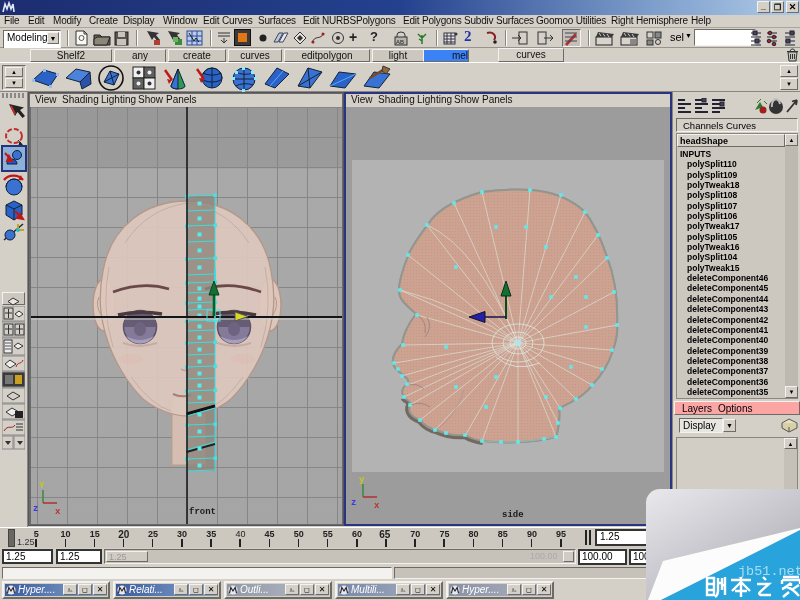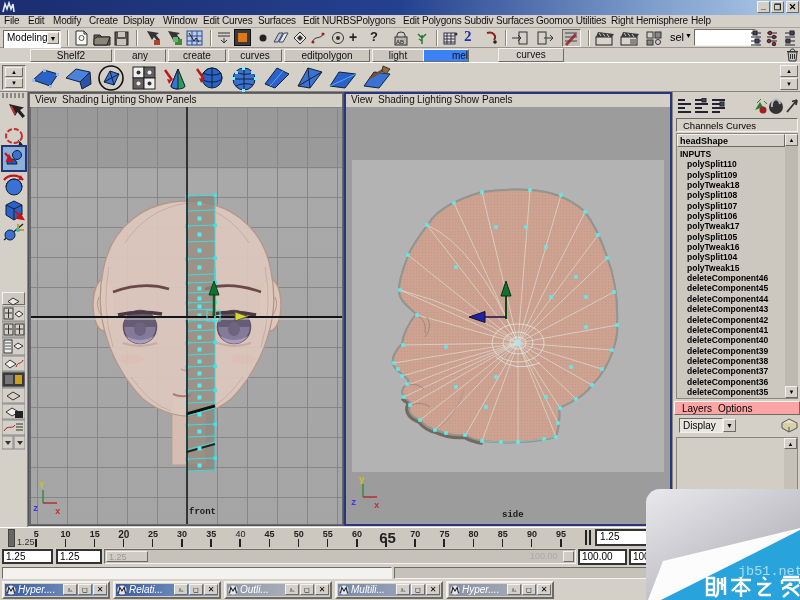--- a/index.html
+++ b/index.html
@@ -807,21 +807,21 @@
       <span class="abs" style="left:233.39999999999998px;top:1px;width:14px;text-align:center;font-size:9px;font-weight:normal;color:#222">40</span>
       <div class="abs" style="left:239.39999999999998px;top:11px;width:1.5px;height:8px;background:#222"></div>
       <span class="abs" style="left:262.55px;top:1px;width:14px;text-align:center;font-size:9px;font-weight:bold;color:#222">45</span>
       <div class="abs" style="left:268.55px;top:11px;width:1.5px;height:8px;background:#222"></div>
       <span class="abs" style="left:291.7px;top:1px;width:14px;text-align:center;font-size:9px;font-weight:bold;color:#222">50</span>
       <div class="abs" style="left:297.7px;top:11px;width:1.5px;height:8px;background:#222"></div>
       <span class="abs" style="left:320.84999999999997px;top:1px;width:14px;text-align:center;font-size:9px;font-weight:bold;color:#222">55</span>
       <div class="abs" style="left:326.84999999999997px;top:11px;width:1.5px;height:8px;background:#222"></div>
       <span class="abs" style="left:350px;top:1px;width:14px;text-align:center;font-size:9px;font-weight:bold;color:#222">60</span>
       <div class="abs" style="left:356px;top:11px;width:1.5px;height:8px;background:#222"></div>
-      <span class="abs" style="left:379.15px;top:1px;width:14px;text-align:right;font-size:15px;font-weight:bold;color:#222">65</span>
+      <span class="abs" style="left:379.15px;top:1px;width:14px;text-align:left;font-size:10px;font-weight:bold;color:#222">65</span>
       <div class="abs" style="left:385.15px;top:11px;width:1.5px;height:8px;background:#222"></div>
       <span class="abs" style="left:408.3px;top:1px;width:14px;text-align:center;font-size:9px;font-weight:bold;color:#222">70</span>
       <div class="abs" style="left:414.3px;top:11px;width:1.5px;height:8px;background:#222"></div>
       <span class="abs" style="left:437.45px;top:1px;width:14px;text-align:center;font-size:9px;font-weight:bold;color:#222">75</span>
       <div class="abs" style="left:443.45px;top:11px;width:1.5px;height:8px;background:#222"></div>
       <span class="abs" style="left:466.59999999999997px;top:1px;width:14px;text-align:center;font-size:9px;font-weight:bold;color:#222">80</span>
       <div class="abs" style="left:472.59999999999997px;top:11px;width:1.5px;height:8px;background:#222"></div>
       <span class="abs" style="left:495.75px;top:1px;width:14px;text-align:center;font-size:9px;font-weight:bold;color:#222">85</span>
       <div class="abs" style="left:501.75px;top:11px;width:1.5px;height:8px;background:#222"></div>
       <span class="abs" style="left:524.9000000000001px;top:1px;width:14px;text-align:center;font-size:9px;font-weight:bold;color:#222">90</span>

